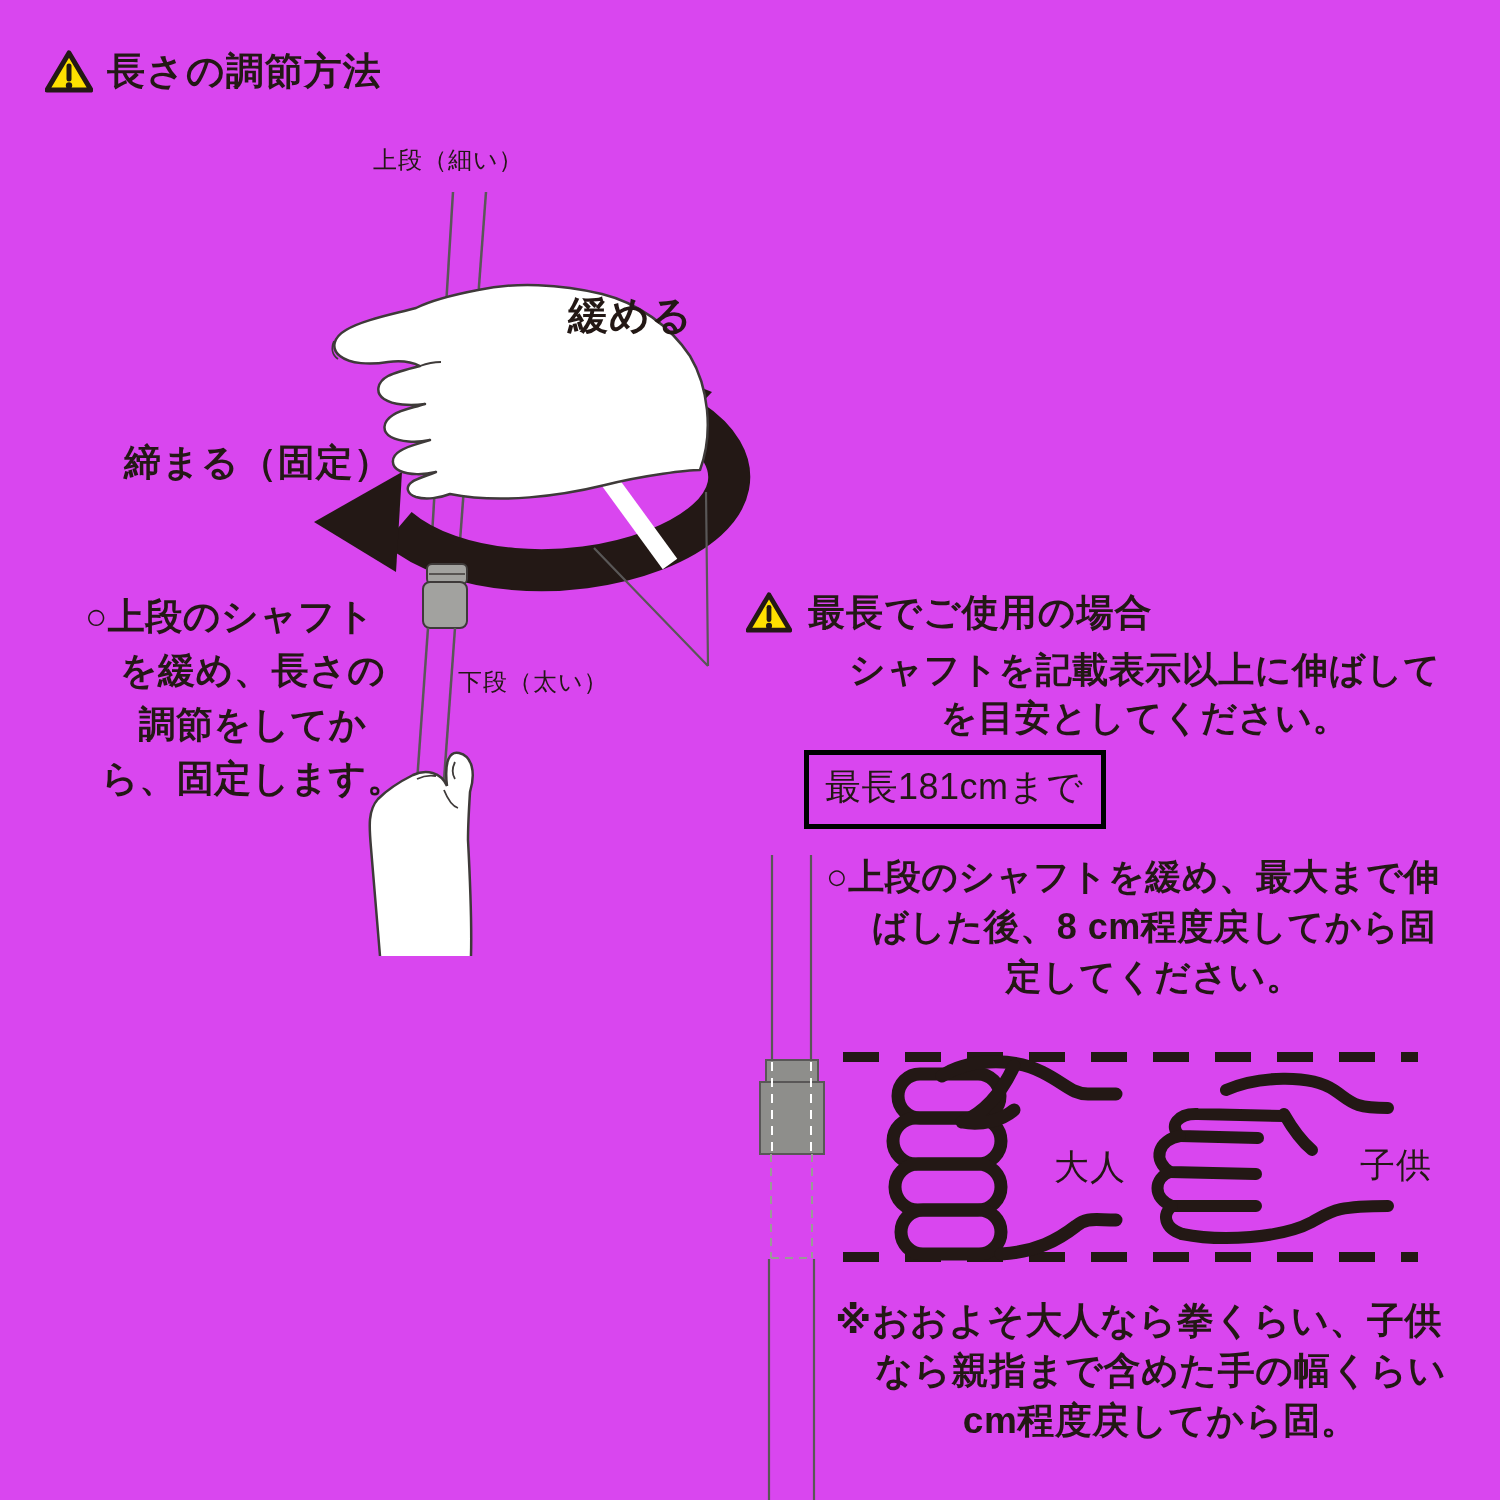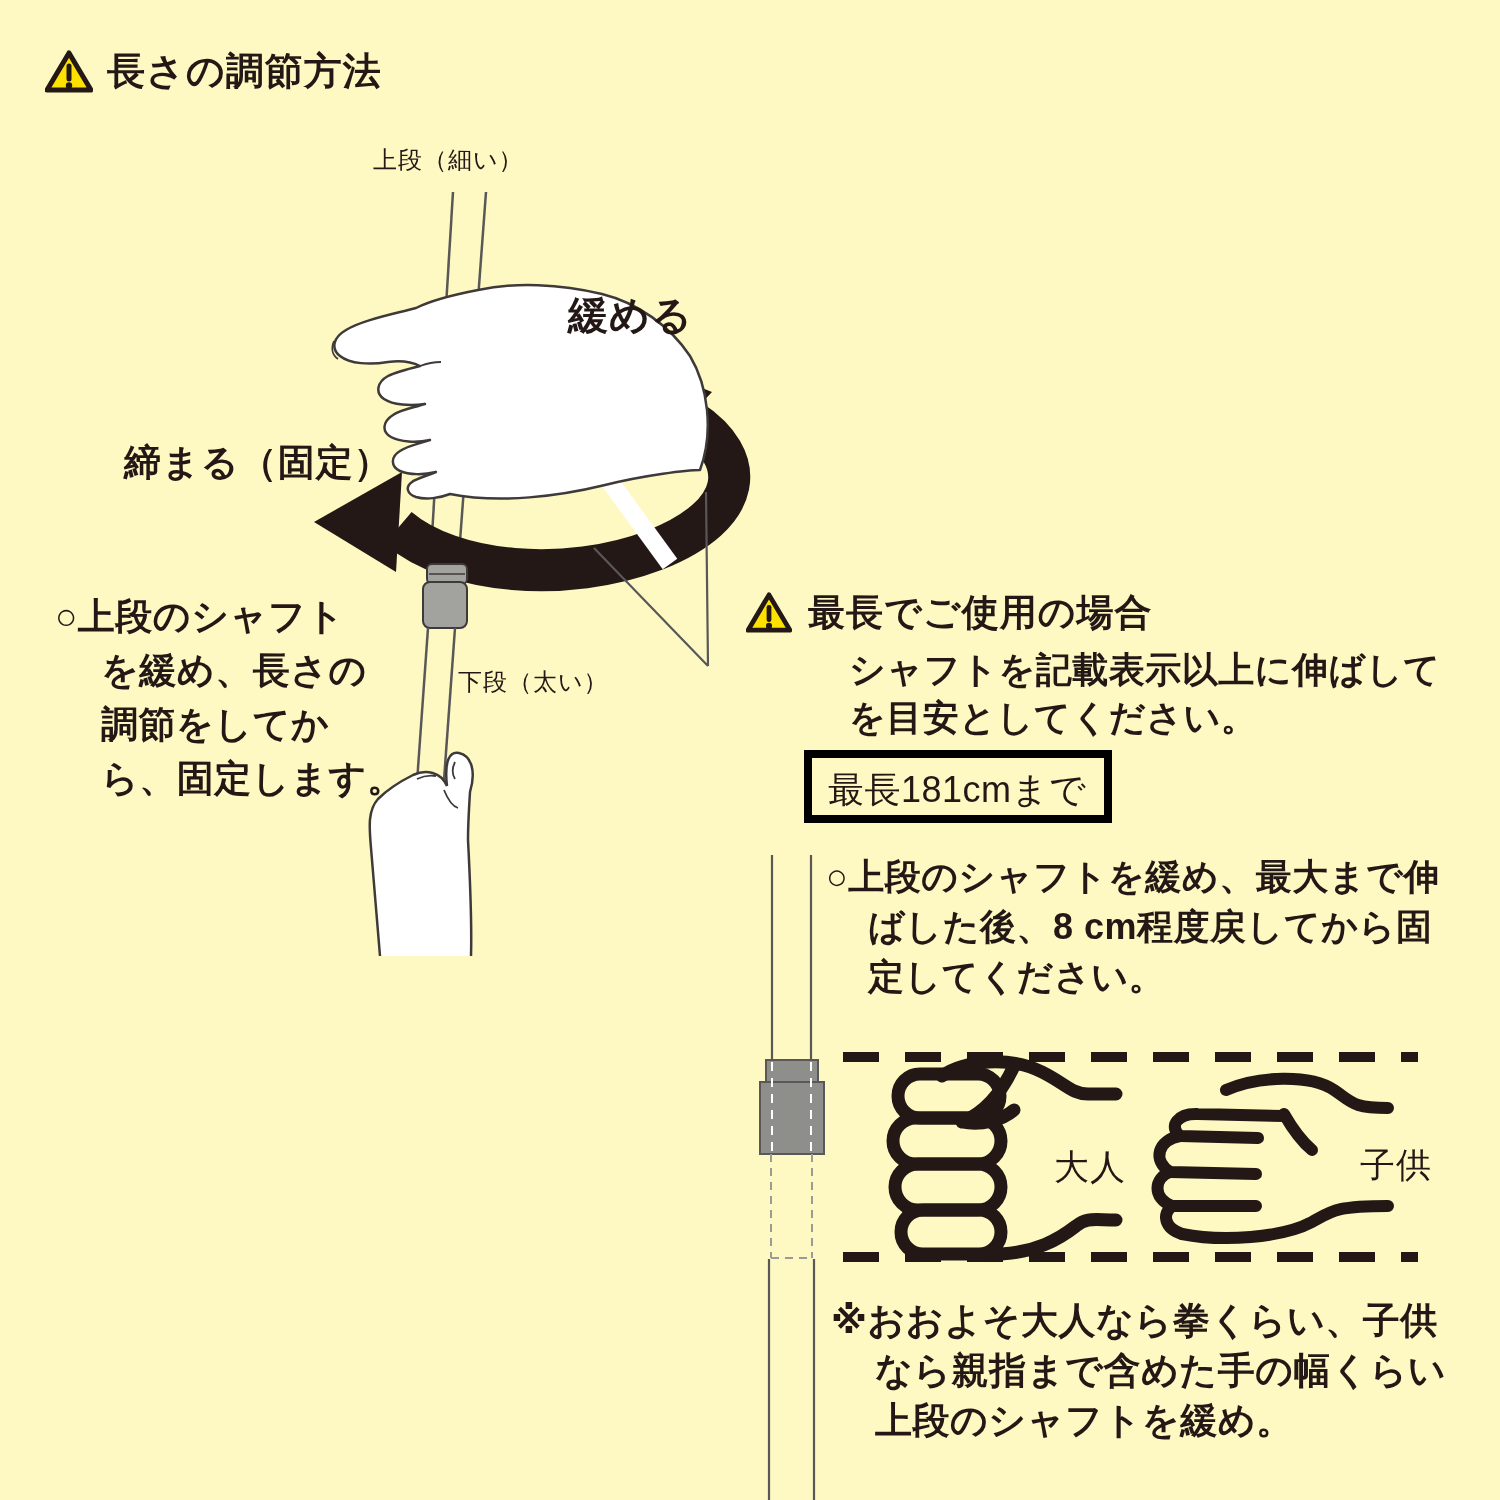--- a/index.html
+++ b/index.html
@@ -1,38 +1,38 @@
 <!DOCTYPE html>
 <html><head>
 <meta charset="utf-8">
 <style>
   html,body{margin:0;padding:0;background:#fff;}
   .canvas{
-    position:relative;width:1500px;height:1500px;background:#fef9c3;overflow:hidden;
-    font-family:"Liberation Sans","DejaVu Sans",sans-serif;color:#231815;
+    position:relative;width:1500px;height:1500px;background:#d946ef;overflow:hidden;
+    font-family:"Liberation Sans","DejaVu Sans",sans-serif;color:#231815;text-align:center;
   }
   .abs{position:absolute;}
   svg{position:absolute;pointer-events:none;}
   .title-row{left:45px;top:46px;display:flex;align-items:center;gap:14px;}
   .title-text{font-size:38px;font-weight:bold;letter-spacing:1px;}
   .lbl{font-size:24px;letter-spacing:1px;white-space:nowrap;}
   .lbl-bold{font-weight:bold;}
   .upper-label{left:373px;top:144px;}
   .loosen-label{left:568px;top:288px;font-size:40px;}
   .tighten-label{left:124px;top:438px;font-size:37px;}
   .lower-label{left:458px;top:666px;}
   .para{font-size:37px;letter-spacing:0.5px;font-weight:bold;}
   .para .line{display:block;white-space:nowrap;}
   .para .line:not(:first-child){padding-left:46px;}
   .para-adjust{left:55px;top:590px;line-height:54px;}
   .head-row{left:746px;top:588px;display:flex;align-items:center;gap:16px;}
   .head-text{font-size:37px;font-weight:bold;letter-spacing:1px;}
   .para-maxbody{left:849px;top:646px;line-height:48px;font-size:36px;}
   .para-maxbody .line:not(:first-child){padding-left:0;}
-  .max-badge{left:804px;top:750px;border:8px solid #000000;padding:8px 18px 0 16px;
+  .max-badge{left:804px;top:750px;border:5px solid #000000;padding:8px 18px 12px 16px;
     font-size:36px;letter-spacing:0.5px;white-space:nowrap;}
   .para-extend{left:826px;top:852px;line-height:50px;font-size:36px;}
   .para-extend .line:not(:first-child){padding-left:42px;}
   .hand-label{font-size:35px;letter-spacing:1px;}
   .adult-label{left:1054px;top:1144px;}
   .child-label{left:1360px;top:1142px;}
   .para-note{left:831px;top:1296px;line-height:50px;font-size:37px;}
   .para-note .line:not(:first-child){padding-left:44px;}
 </style>
 </head>
@@ -157,16 +157,16 @@
       <path d="M1182,1234 C1222,1242 1282,1238 1312,1222 C1332,1211 1336,1206 1388,1206"></path>
     </g>
   </svg>
 
   <span class="abs hand-label adult-label">大人</span>
   <span class="abs hand-label child-label">子供</span>
 
   <div class="abs para para-note">
     <span class="line">※おおよそ大人なら拳くらい、子供</span>
     <span class="line">なら親指まで含めた手の幅くらい</span>
-    <span class="line">上段のシャフトを緩め。</span>
+    <span class="line">cm程度戻してから固。</span>
   </div>
 
 </div>
 
 </body></html>

